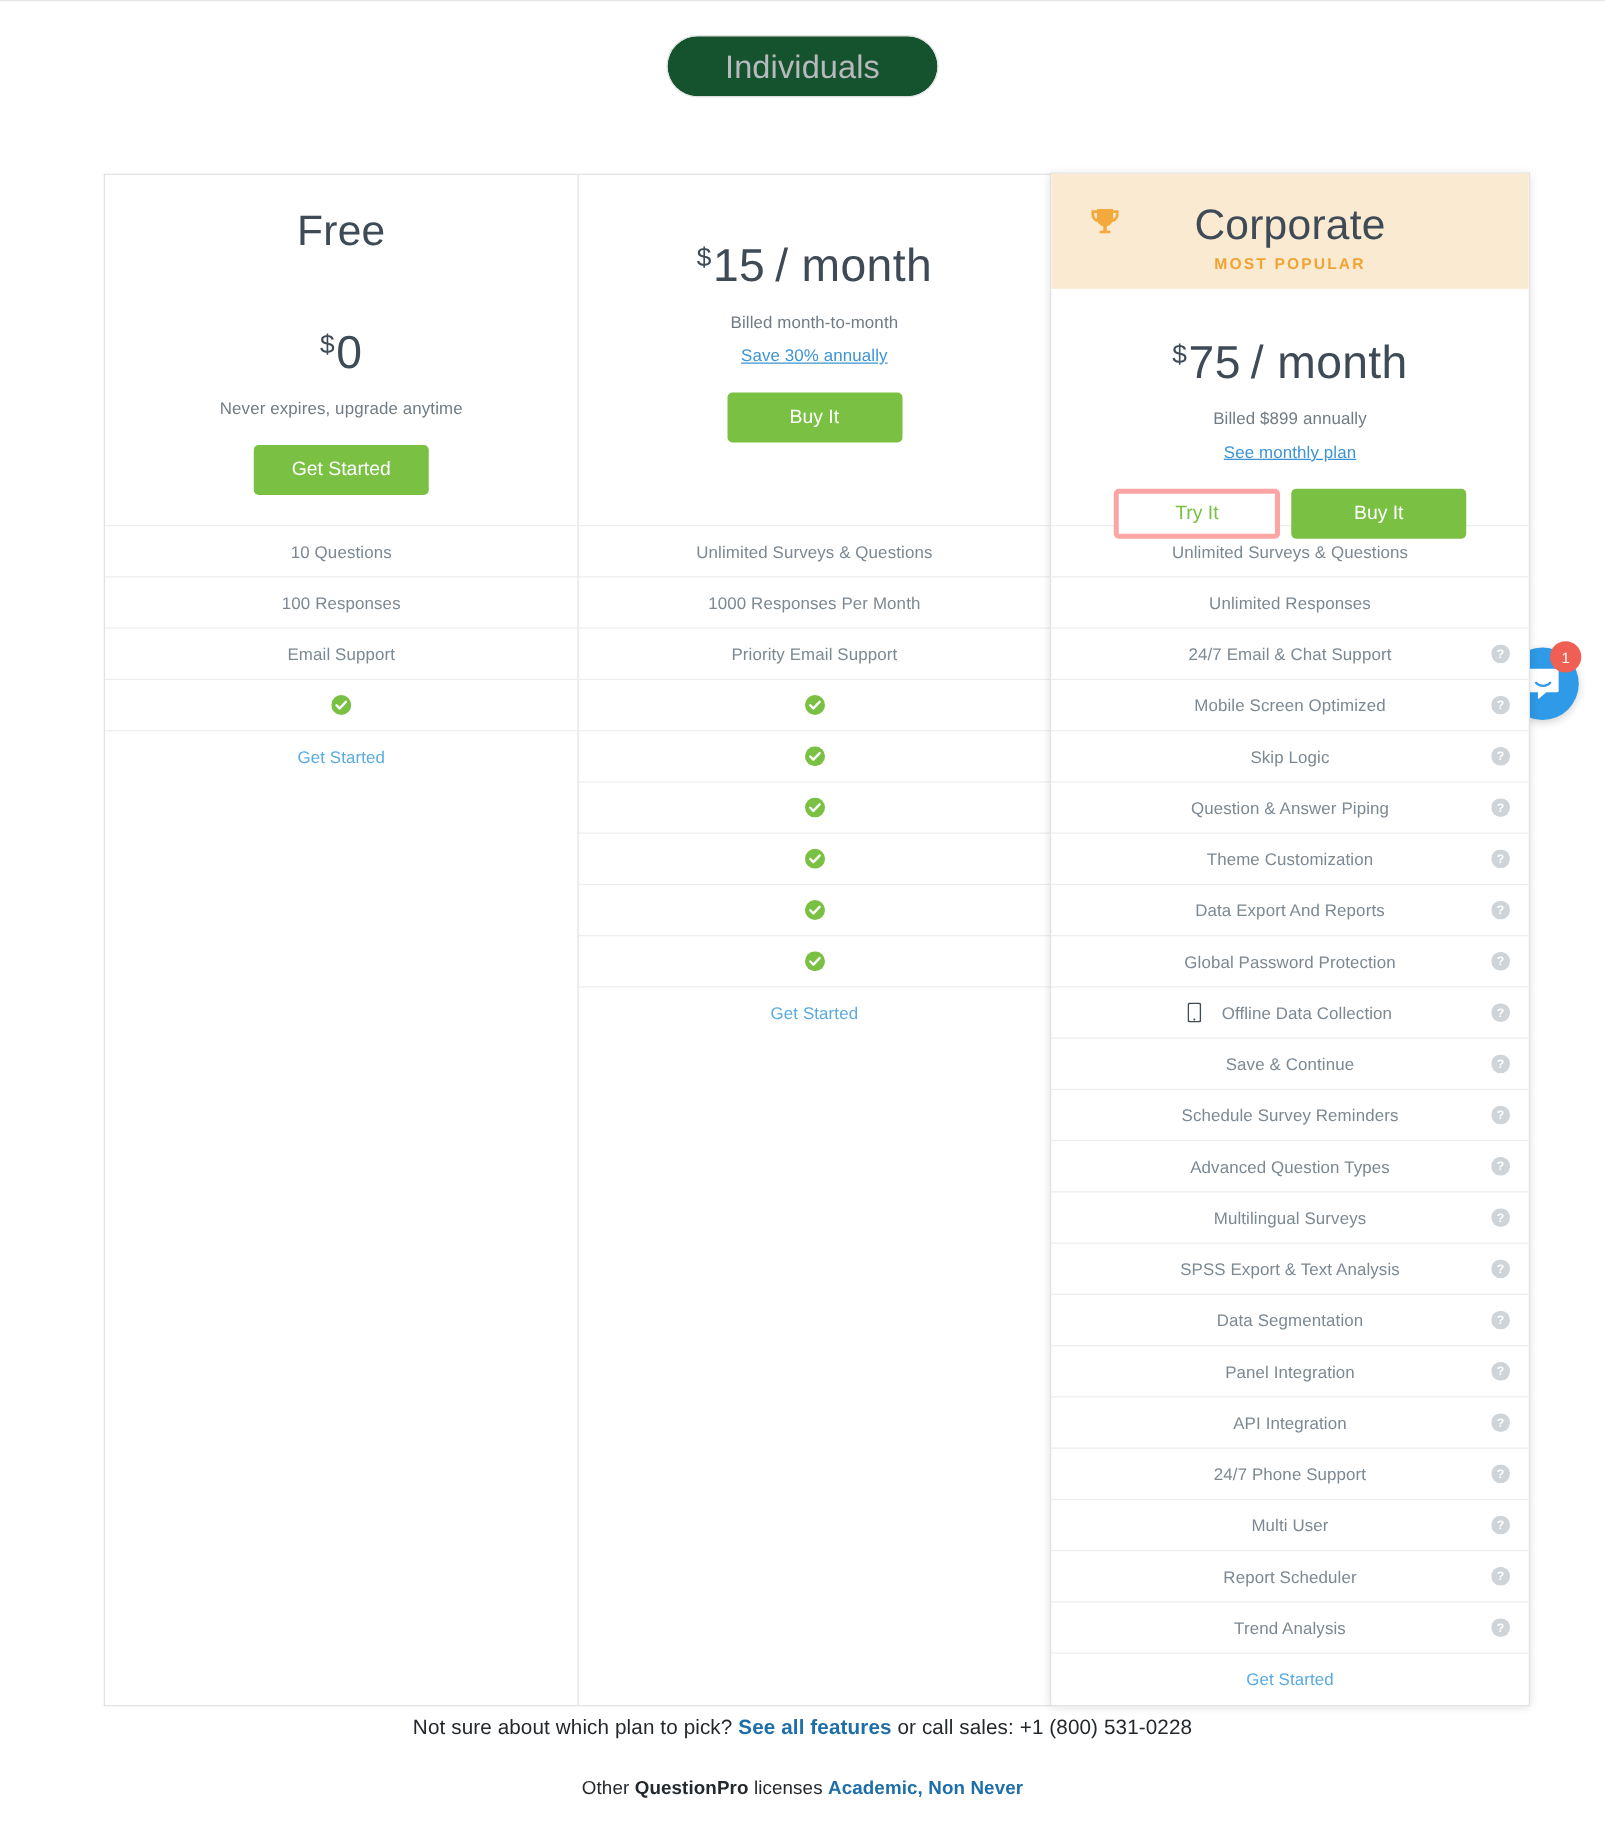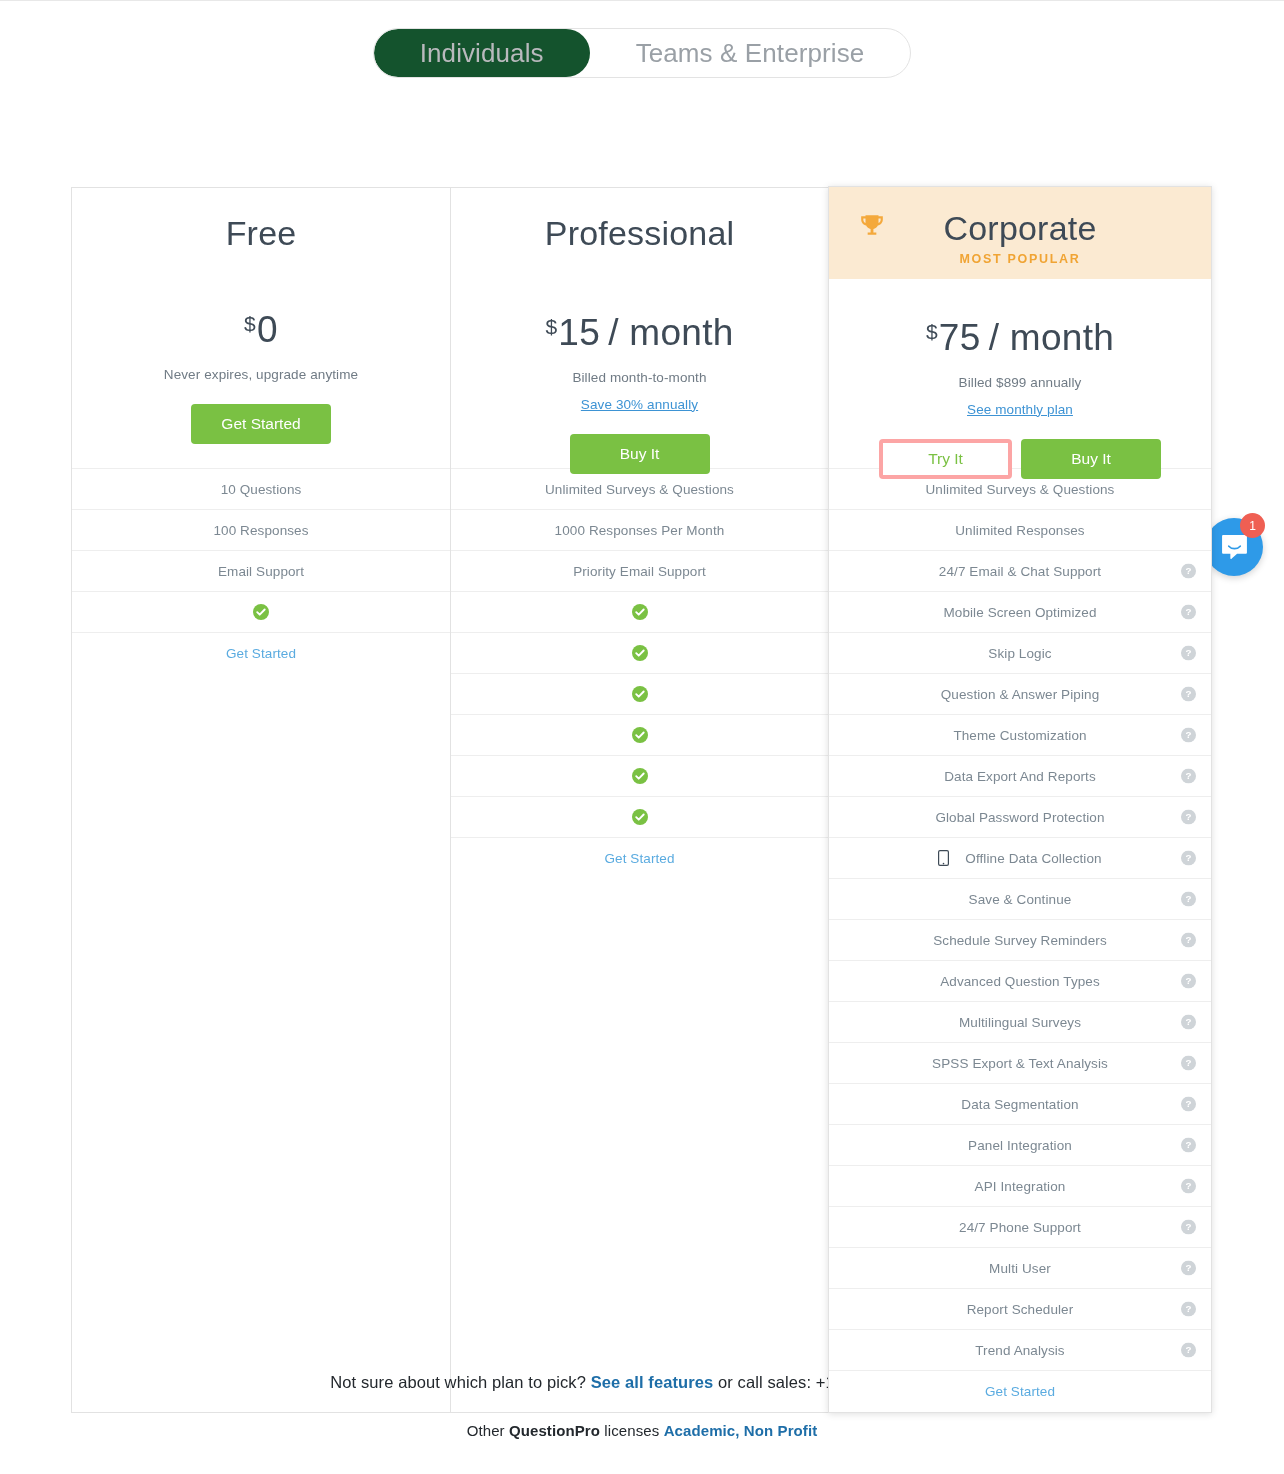--- a/index.html
+++ b/index.html
@@ -45,26 +45,25 @@
   .toggle-opt.active {
     background: #14532d;
     border-radius: 30px;
     color: #b9b9bd;
   }
   .toggle-opt.inactive { color: #9aa0a6; }
 
   
   .plans {
     position: absolute;
-    left: 71px;
+    left: 83px;
     top: 138px;
     width: 1142px;
     display: flex;
     align-items: flex-start;
-    margin-top: 48px;
   }
 
   .card {
     background: #ffffff;
     border: 1px solid #e2e2e2;
   }
   .card.free { width: 379px; border-right: none; }
   .card.pro  { width: 379px; }
   .card.corp {
     width: 384px;
@@ -284,21 +283,20 @@
     justify-content: center;
     cursor: pointer;
   }
 </style>
 </head>
 <body>
 
 <div class="toggle-wrap">
   <div class="toggle">
     <div class="toggle-opt active">Individuals</div>
-    <div class="toggle-opt inactive">Teams &amp; Enterprise</div>
   </div>
 </div>
 
 <div class="plans">
 
   <div class="card free" style="height: 1226px;">
     <div class="head head-free">
       <div class="plan-title-band">
         <div class="plan-name">Free</div>
       </div>
@@ -338,23 +336,20 @@
         <div class="row link">
           <span class="row-inner">
             <span class="row-label">Get Started</span>
           </span>
         </div>
       </div>
   </div>
 
   <div class="card pro" style="height: 1226px;">
     <div class="head">
-      <div class="plan-title-band">
-        <div class="plan-name">Professional</div>
-      </div>
       <div class="price price-pro">
         <span class="cur">$</span>
         <span>15</span>
         <span style="margin-left:8px;">/ month</span>
       </div>
       <div class="billed">Billed month-to-month</div>
       <div class="annual-link">Save 30% annually</div>
       <div class="btn-row">
         <button class="btn btn-green">Buy It</button>
       </div>
@@ -705,21 +700,21 @@
   <div class="foot-line1">
     <span>Not sure about which plan to pick?</span>
     <span class="foot-link">See all features</span>
     <span>or call sales: +1 (800) 531-0228</span>
   </div>
   <div class="foot-line2">
     <span>Other</span>
     <span class="brand">QuestionPro</span>
     <span>licenses</span>
     <span class="foot-link">Academic,</span>
-    <span class="foot-link">Non Profit</span>
+    <span class="foot-link">Non Never</span>
   </div>
 </div>
 
 <div class="intercom">
   <svg viewBox="0 0 28 28" aria-hidden="true">
     <path fill="#ffffff" d="M3 2h22a1 1 0 0 1 1 1v16a1 1 0 0 1-1 1h-8.5l-5.2 4.6A.6.6 0 0 1 10 24.2V20H3a1 1 0 0 1-1-1V3a1 1 0 0 1 1-1z"></path>
     <path d="M8.5 12.8c1.4 1.6 3.2 2.4 5.5 2.4s4.1-.8 5.5-2.4" stroke="#2e9ae8" stroke-width="1.7" fill="none" stroke-linecap="round"></path>
   </svg>
 </div>
 <div class="intercom-badge">1</div>

